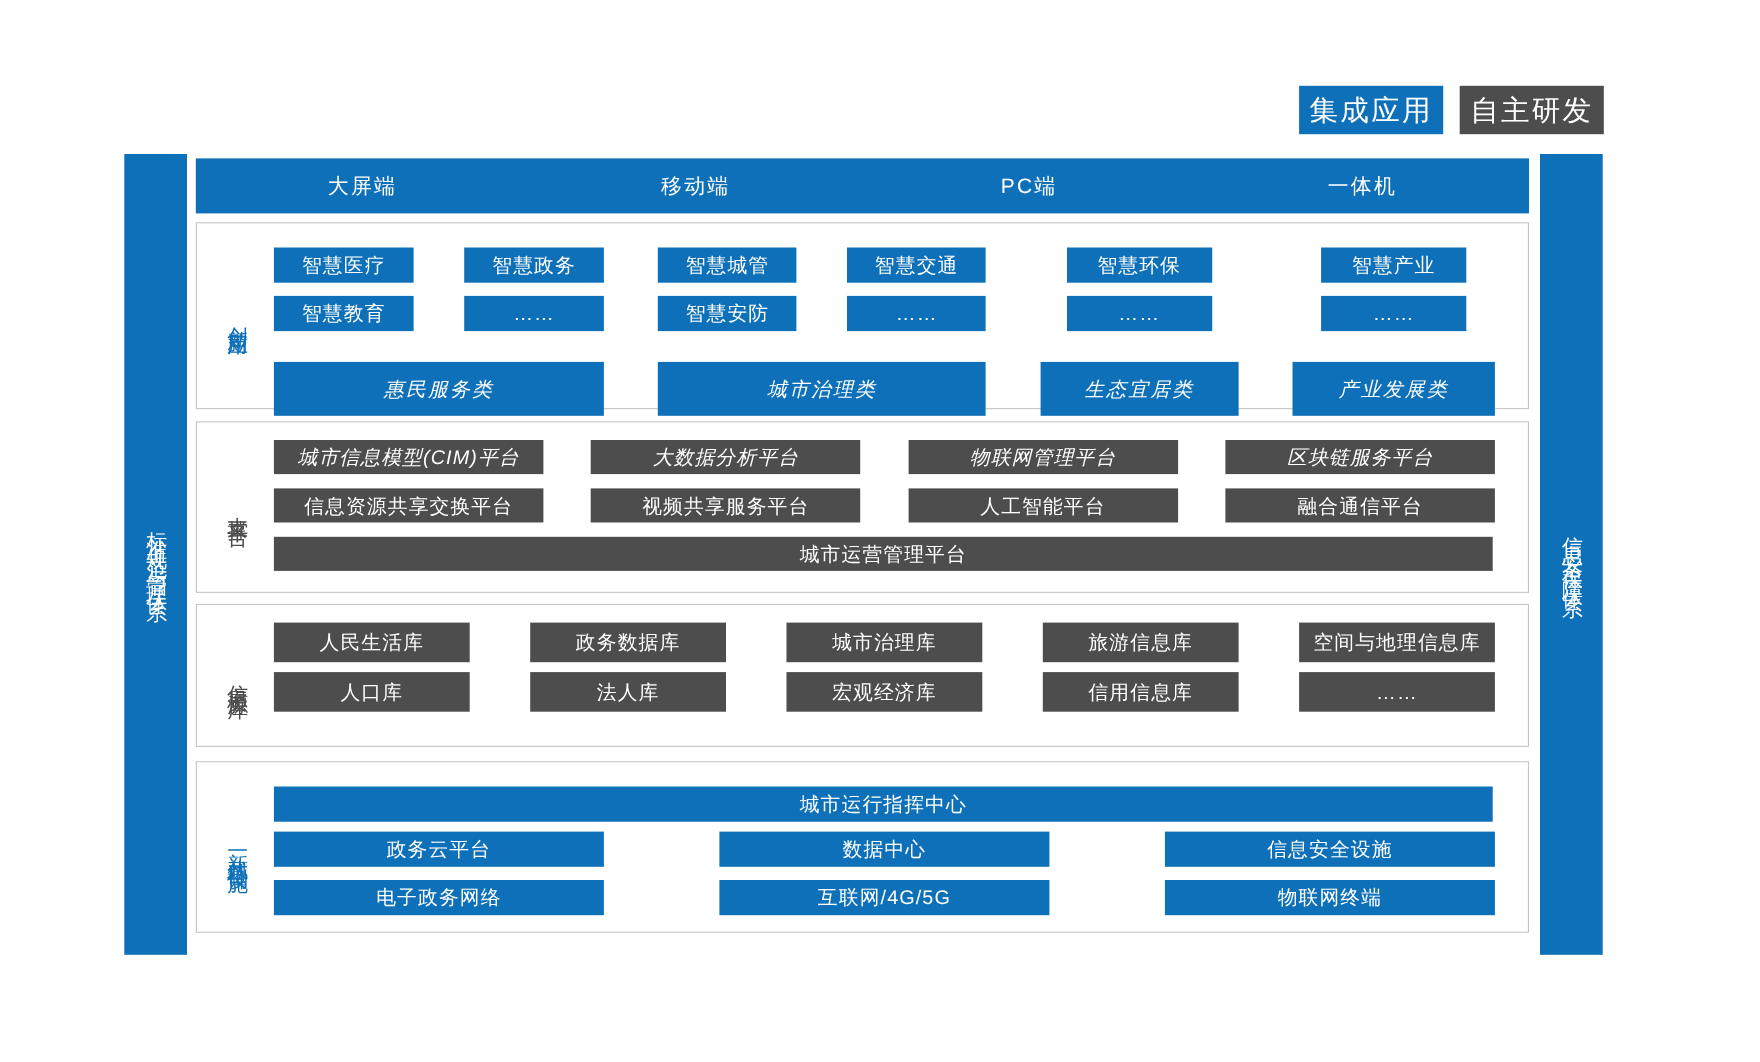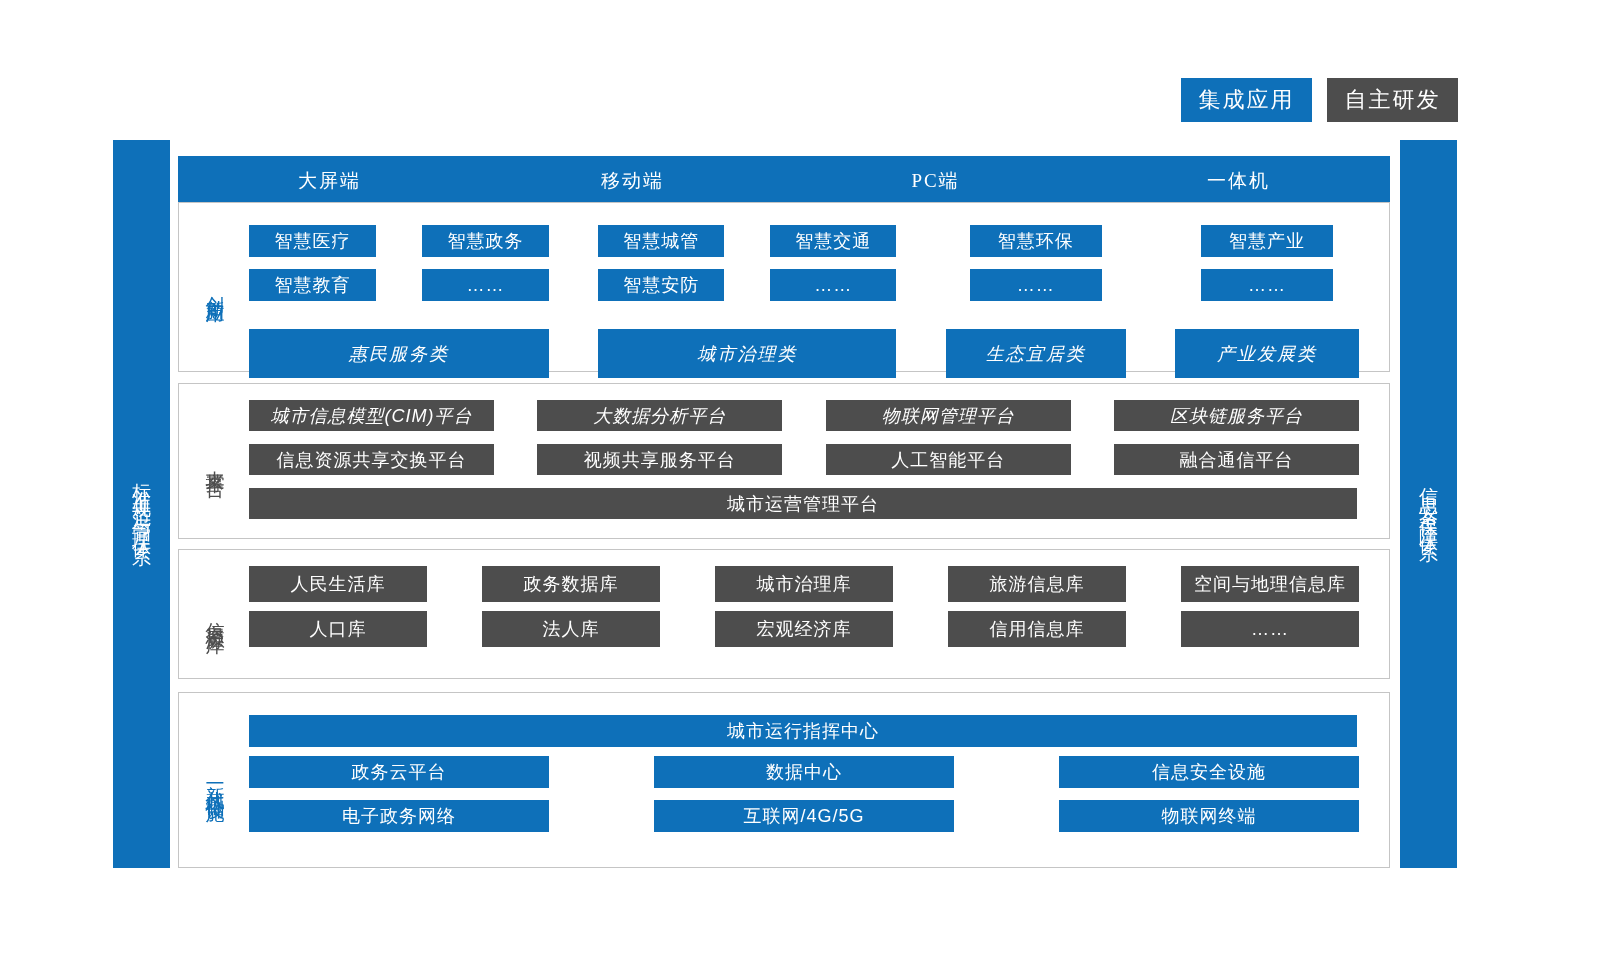--- a/index.html
+++ b/index.html
@@ -12,48 +12,48 @@
   body{
     width:1600px;height:965px;background:#ffffff;
     font-family:"Liberation Sans","DejaVu Sans",sans-serif;
   }
   .page{position:relative;width:1600px;height:965px;overflow:hidden;background:#fff;}
 
   
   .legend{position:absolute;top:78px;left:1181px;display:flex;gap:15px;}
   .legend-item{
     width:131px;height:44px;display:flex;align-items:center;justify-content:center;
-    color:#fff;font-size:22px;letter-spacing:2px;
+    color:#fff;font-size:26px;letter-spacing:2px;
   }
   .bg-blue{background:var(--blue);}
   .bg-dark{background:var(--dark);}
 
   
   .rail{
     position:absolute;top:140px;width:57px;height:728px;background:var(--blue);
     color:#fff;display:flex;align-items:center;justify-content:center;
   }
   .rail-left{left:113px;}
   .rail-right{left:1400px;}
   .vtext{writing-mode:vertical-rl;text-orientation:upright;}
   .rail .vtext{font-size:19px;letter-spacing:8px;}
 
   
   .content{position:absolute;left:178px;top:140px;width:1212px;height:728px;}
 
   
-  .topbar{position:absolute;top:16px;left:0;width:1212px;height:50px;background:var(--blue);display:flex;font-family:Liberation Serif, serif;}
+  .topbar{position:absolute;top:4px;left:0;width:1212px;height:50px;background:var(--blue);display:flex;}
   .topbar-item{flex:1;display:flex;align-items:center;justify-content:center;color:#fff;font-size:19px;letter-spacing:2px;}
 
   
   .sec{position:absolute;left:0;width:1212px;background:#fff;border:1px solid var(--border);}
   .sec1{top:62px;height:170px;}
   .sec2{top:243px;height:156px;}
   .sec3{top:409px;height:130px;}
-  .sec4{top:552px;height:176px;}
+  .sec4{top:552px;height:156px;}
 
   .sec-label{position:absolute;left:12px;top:0;height:100%;width:48px;display:flex;align-items:center;justify-content:center;}
   .sec-label .vtext{font-size:19px;letter-spacing:3px;}
   .label-blue{color:var(--blue);}
   .label-dark{color:var(--dark);}
 
   
   .box{
     display:flex;align-items:center;justify-content:center;
     color:#fff;font-size:18px;letter-spacing:1px;white-space:nowrap;

